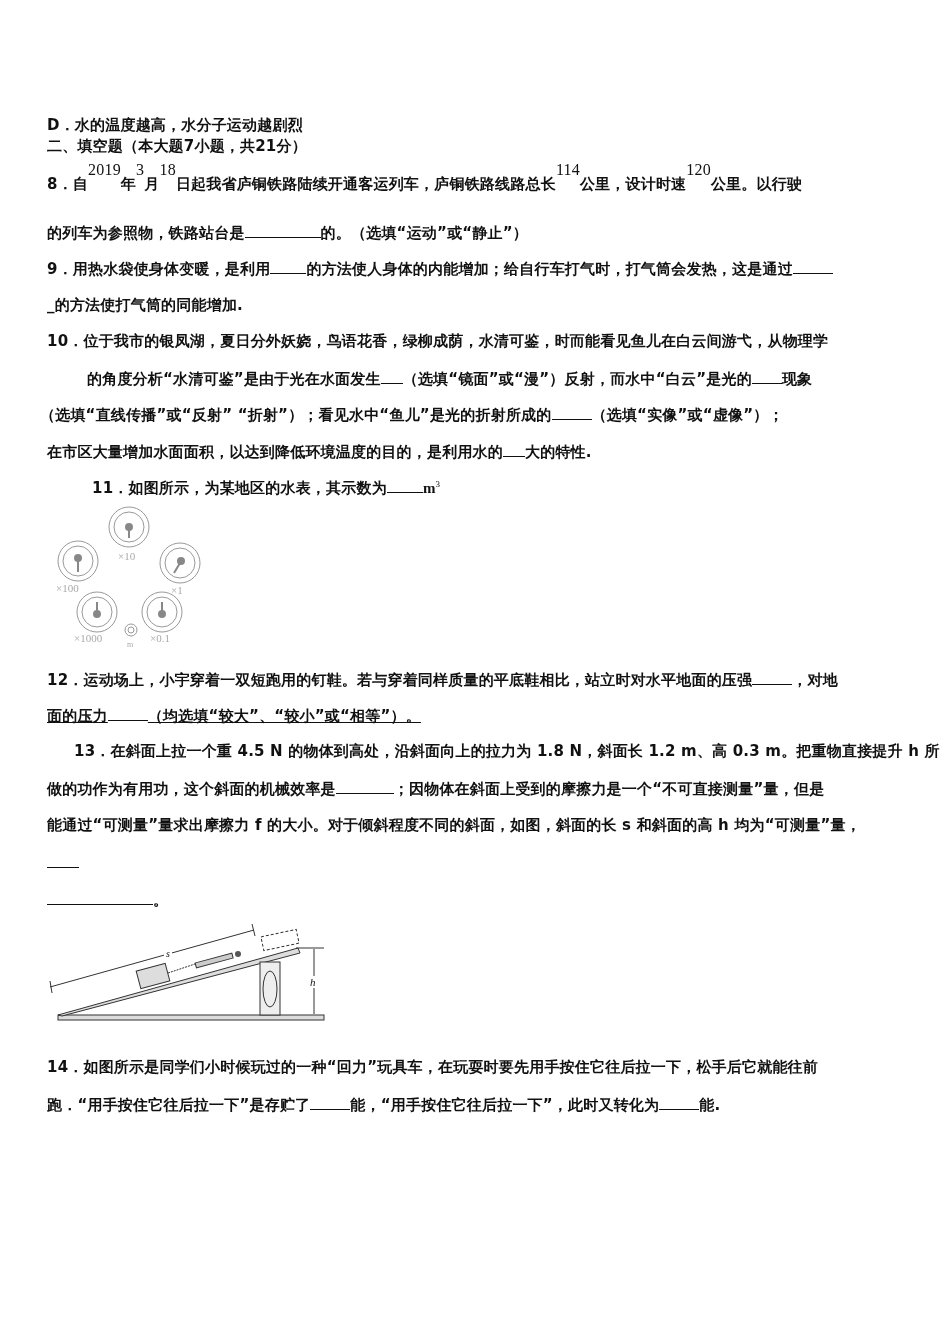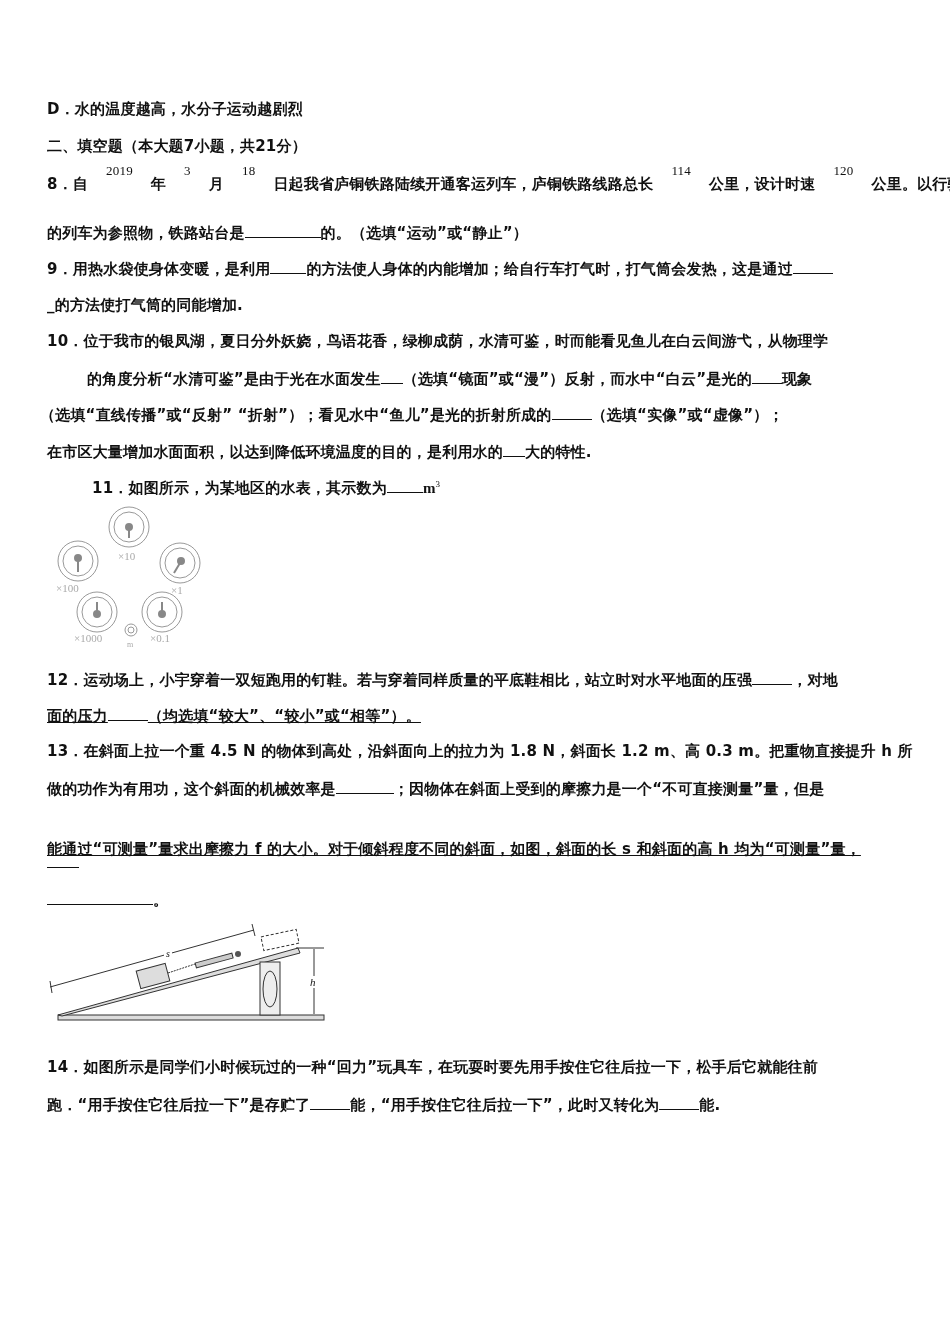--- a/index.html
+++ b/index.html
@@ -1,27 +1,27 @@
 <!DOCTYPE html>
 <html><head>
 <meta charset="utf-8">
 <style>
   html, body { margin:0; padding:0; background:#fff; }
   body { width:950px; height:1344px; position:relative; overflow:hidden;
          font-family:"DejaVu Sans", "Liberation Sans", sans-serif; color:#111; }
   .line { position:absolute; left:47px; font-size:15px; font-weight:bold; white-space:nowrap; letter-spacing:0.2px; }
-  .sup { position:relative; top:-14px; font-family:"Liberation Serif", serif; font-weight:normal; font-size:13px; margin:0 18px; }
+  .sup { position:relative; top:-14px; font-family:"Liberation Serif", serif; font-weight:normal; font-size:16px; margin:0 0; }
   .blank { display:inline-block; border-bottom:1px solid #111; height:14px; vertical-align:baseline; }
   .serif { font-family:"Liberation Serif", serif; }
   .fig { position:absolute; }
 </style>
 </head>
 <body>
 
-<div class="line" style="top:100px;">D．水的温度越高，水分子运动越剧烈</div>
+<div class="line" style="top:116px;">D．水的温度越高，水分子运动越剧烈</div>
 <div class="line" style="top:137px;">二、填空题（本大题7小题，共21分）</div>
 
 <div class="line" style="top:175px;">
   <span>8．自</span><span class="sup">2019</span><span>年</span><span class="sup">3</span><span>月</span><span class="sup">18</span><span>日起我省庐铜铁路陆续开通客运列车，庐铜铁路线路总长</span><span class="sup">114</span><span>公里，设计时速</span><span class="sup">120</span><span>公里。以行驶</span>
 </div>
 <div class="line" style="top:223px;">
   <span>的列车为参照物，铁路站台是</span><span class="blank" style="width:76px;"></span><span>的。（选填“运动”或“静止”）</span>
 </div>
 
 <div class="line" style="top:259px;">
@@ -83,25 +83,25 @@
   </svg>
 </div>
 
 <div class="line" style="top:670px;">
   <span>12．运动场上，小宇穿着一双短跑用的钉鞋。若与穿着同样质量的平底鞋相比，站立时对水平地面的压强</span><span class="blank" style="width:40px;"></span><span>，对地</span>
 </div>
 <div class="line" style="top:706px;text-decoration:underline;">
   <span>面的压力</span><span class="blank" style="width:40px;"></span><span>（均选填“较大”、“较小”或“相等”）。</span>
 </div>
 
-<div class="line" style="top:742px;">13．在斜面上拉一个重 4.5 N 的物体到高处，沿斜面向上的拉力为 1.8 N，斜面长 1.2 m、高 0.3 m。把重物直接提升 h 所</div>
+<div class="line" style="top:742px;margin-left:27px;">13．在斜面上拉一个重 4.5 N 的物体到高处，沿斜面向上的拉力为 1.8 N，斜面长 1.2 m、高 0.3 m。把重物直接提升 h 所</div>
 <div class="line" style="top:779px;">
   <span>做的功作为有用功，这个斜面的机械效率是</span><span class="blank" style="width:58px;"></span><span>；因物体在斜面上受到的摩擦力是一个“不可直接测量”量，但是</span>
 </div>
-<div class="line" style="top:840px;text-decoration:underline;">能通过“可测量”量求出摩擦力 f 的大小。对于倾斜程度不同的斜面，如图，斜面的长 s 和斜面的高 h 均为“可测量”量，</div>
+<div class="line" style="top:816px;">能通过“可测量”量求出摩擦力 f 的大小。对于倾斜程度不同的斜面，如图，斜面的长 s 和斜面的高 h 均为“可测量”量，</div>
 <div class="line" style="top:853px;">
   <span class="blank" style="width:32px;"></span>
 </div>
 <div class="line" style="top:890px;">
   <span class="blank" style="width:106px;"></span><span>。</span>
 </div>
 
 <div class="fig" style="left:40px; top:915px; width:300px; height:115px;">
   <svg width="300" height="115" viewBox="0 0 300 115">
     <rect x="18" y="100" width="266" height="5" fill="#ddd" stroke="#333" stroke-width="1"></rect>

